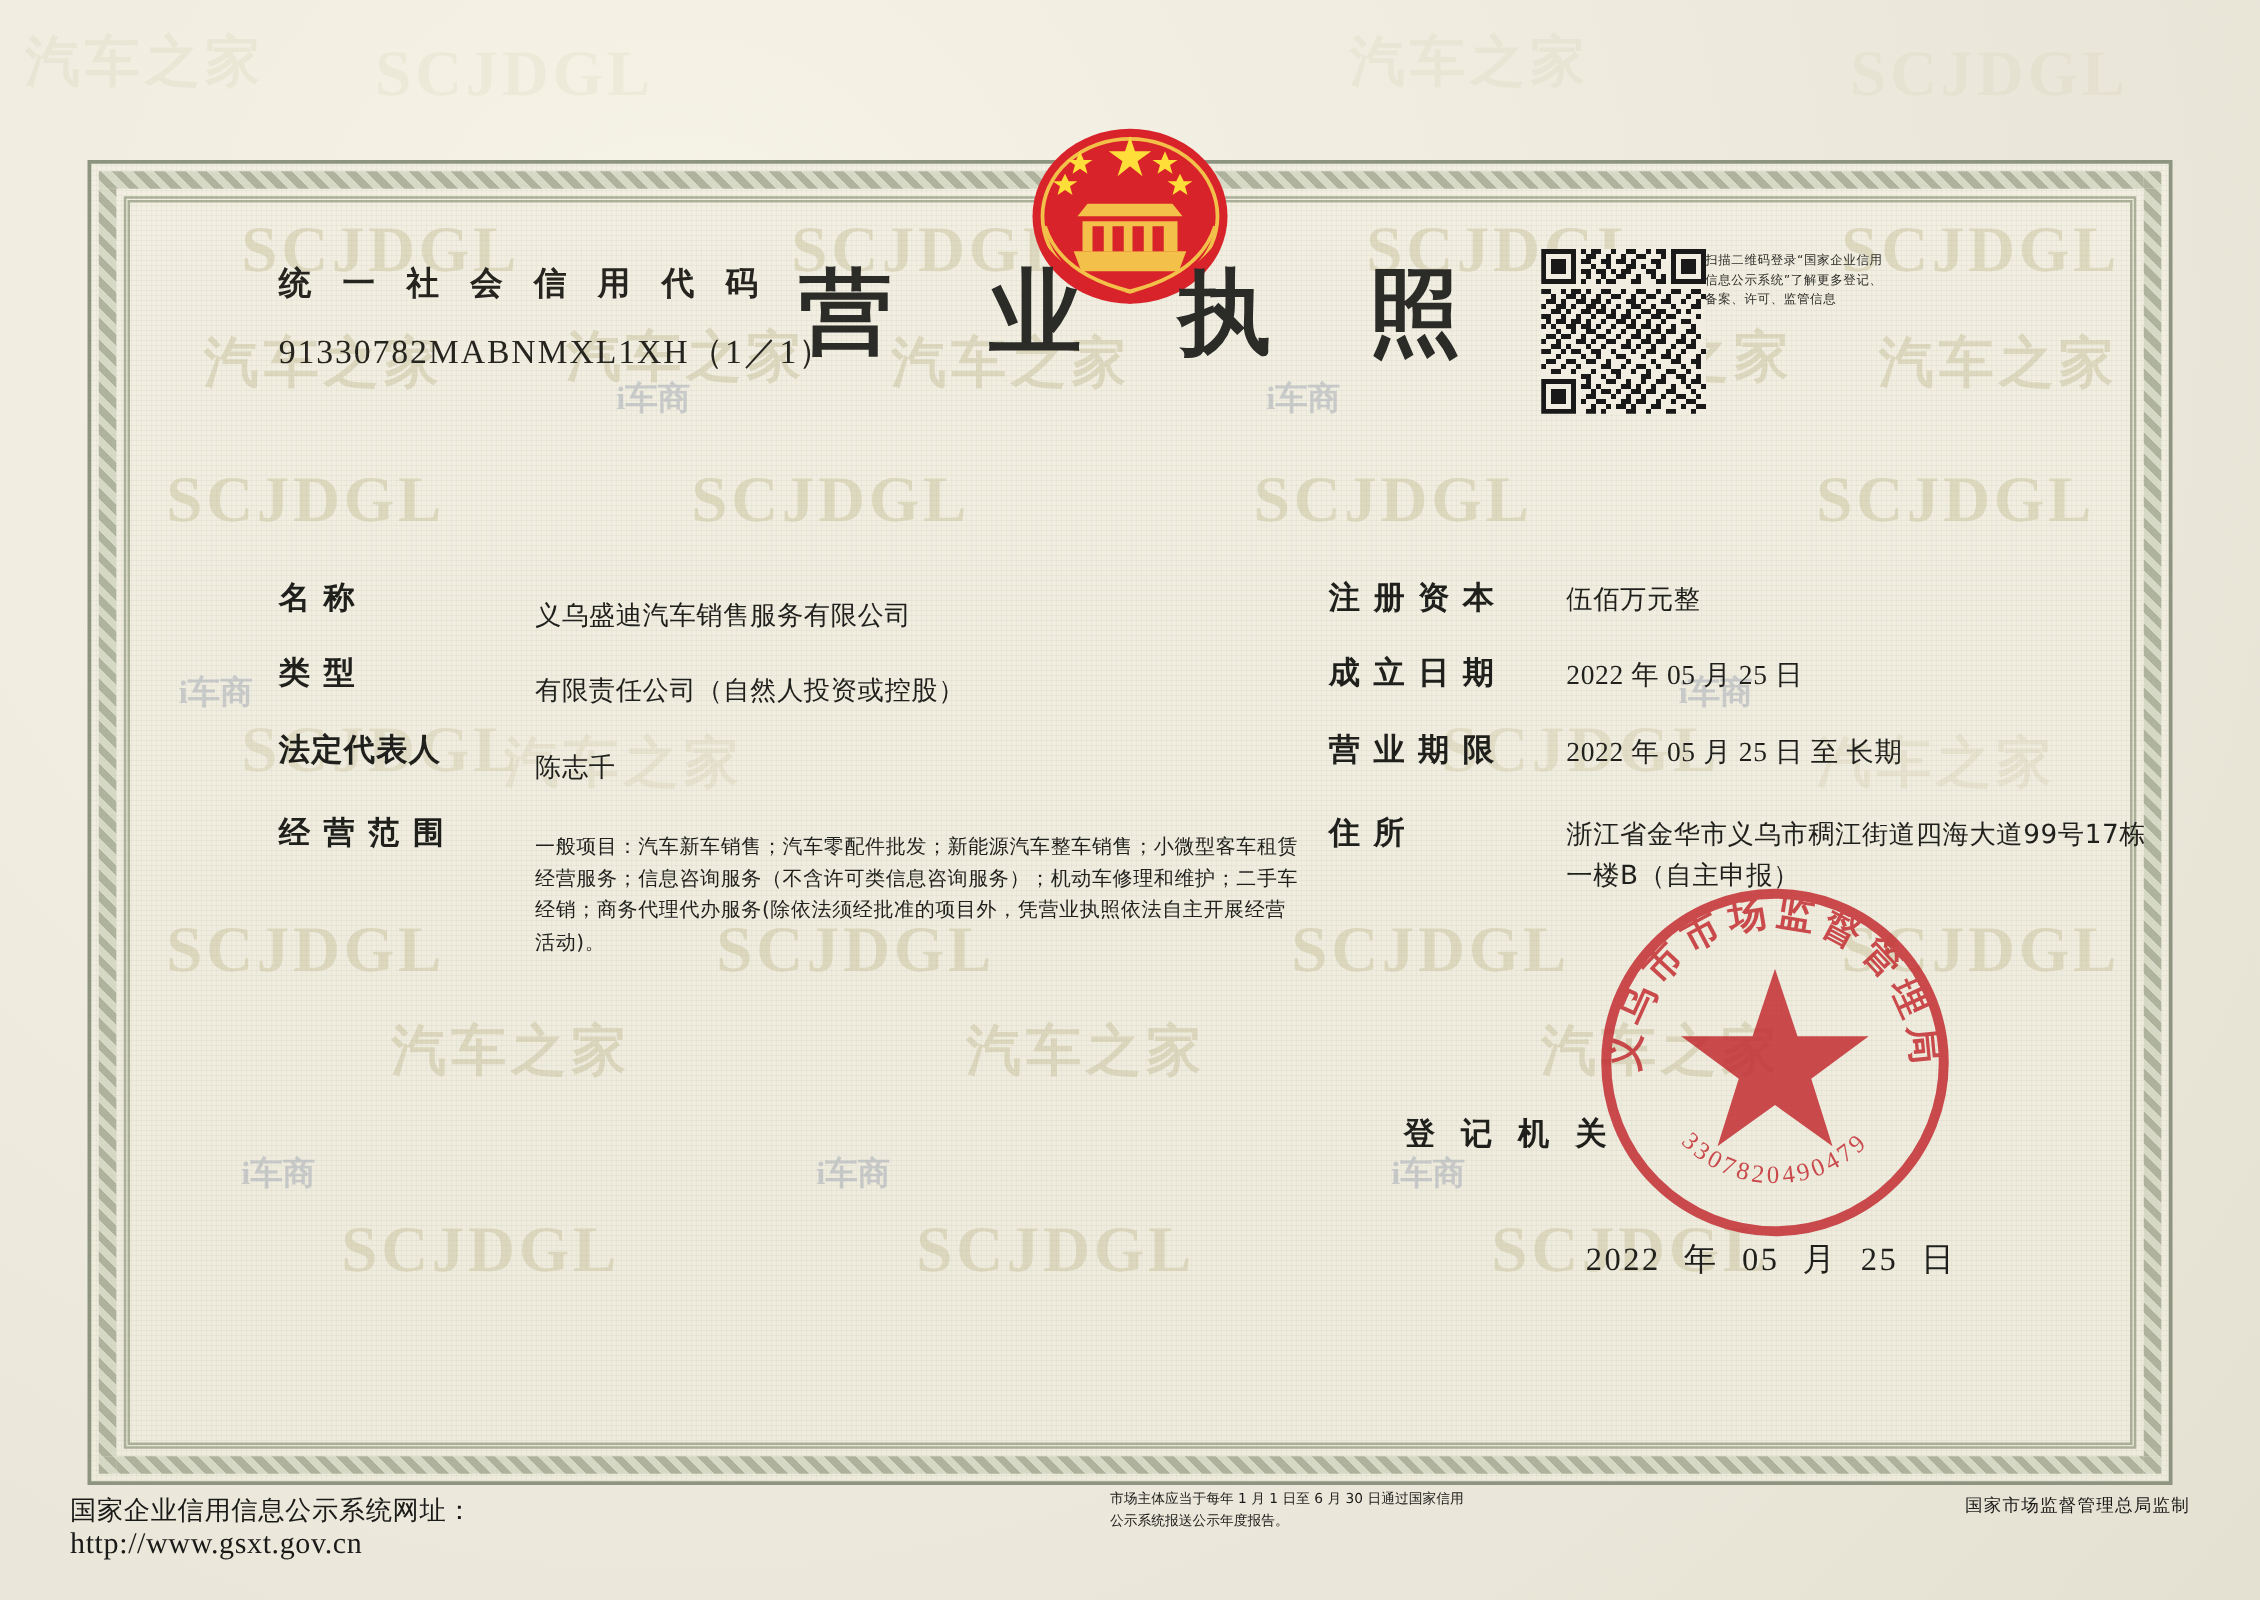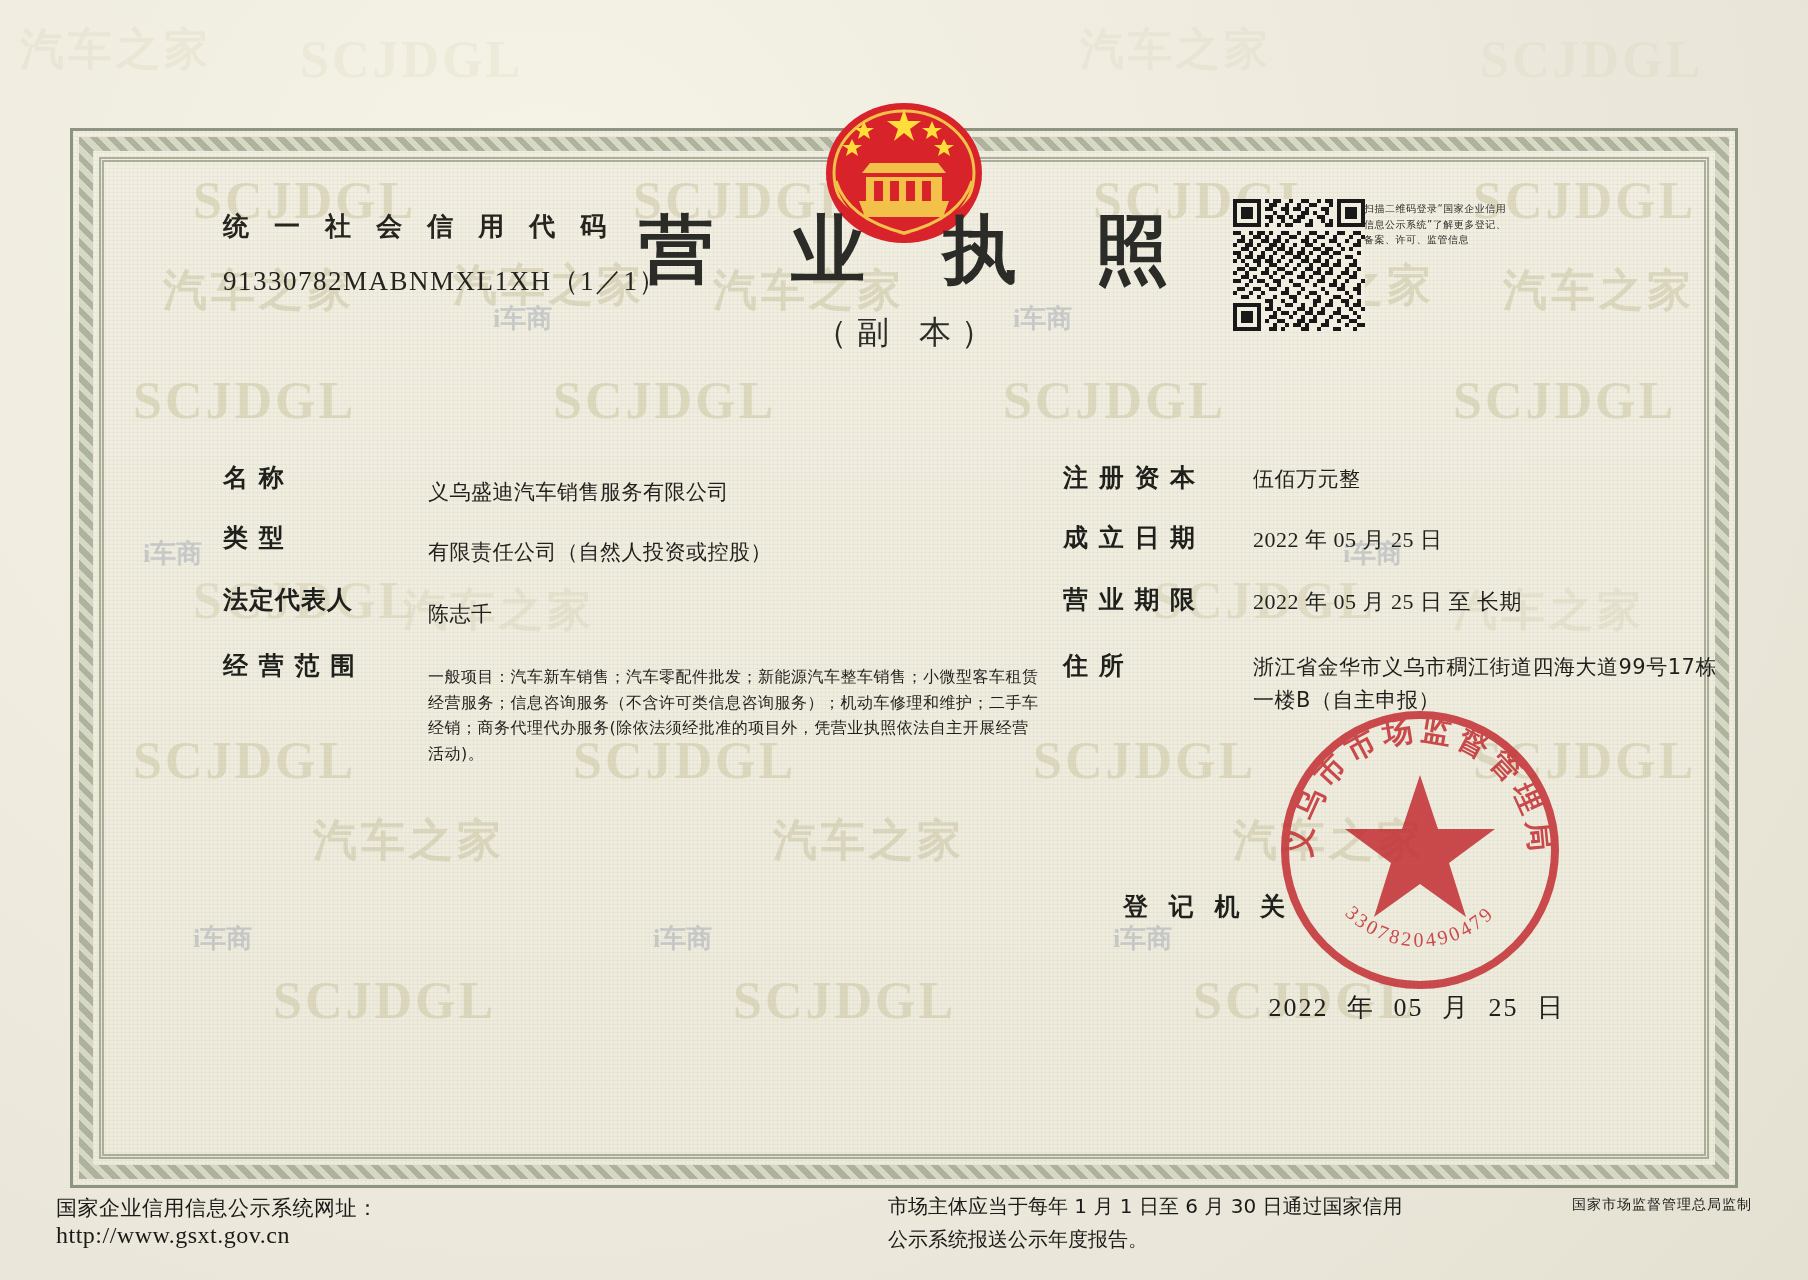--- a/index.html
+++ b/index.html
@@ -132,21 +132,21 @@
   #date-line span.n{margin:0 10px;}
   
   #bottom{
     position:absolute;left:0;right:0;bottom:20px;height:90px;
   }
   #bl{
     position:absolute;left:56px;top:24px;font-size:21px;color:#1a1a18;letter-spacing:.5px;
   }
   #bl .url{font-family:"Liberation Serif",serif;font-size:24px;}
   #bc{
-    position:absolute;left:888px;top:20px;font-size:20px;color:#1a1a18;line-height:1.65;
+    position:absolute;left:888px;top:20px;font-size:11px;color:#1a1a18;line-height:1.65;
   }
   #br{
     position:absolute;right:56px;top:26px;font-size:14px;color:#1a1a18;letter-spacing:1px;
   }
 </style>
 </head>
 <body>
 
 <div id="page">
 
@@ -227,21 +227,20 @@
             <polygon points="60,40 63,47 70,47 64,51 66,58 60,54 54,58 56,51 50,47 57,47" fill="#ffde3a"></polygon>
             <polygon points="48,58 51,64 58,64 52,68 54,75 48,71 42,75 44,68 38,64 45,64" fill="#ffde3a"></polygon>
             <path d="M22 96 q16 42 78 58 q62 -16 78 -58 q-12 52 -78 66 q-66 -14 -78 -66z" fill="#d8232a"></path>
             <path d="M32 100 q12 38 68 52" fill="none" stroke="#f3c04a" stroke-width="3"></path>
             <path d="M168 100 q-12 38 -68 52" fill="none" stroke="#f3c04a" stroke-width="3"></path>
           </g>
         </svg>
       </div>
 
       <div id="title">营 业 执 照</div>
-      <div id="subtitle">（副 本）</div>
 
       <div id="code-label">统 一 社 会 信 用 代 码</div>
       <div id="code-value">91330782MABNMXL1XH（1／1）</div>
 
       <div id="qr">
         <svg viewBox="0 0 33 33" width="132" height="132" shape-rendering="crispEdges" aria-hidden="true">
           <rect width="33" height="33" fill="#f1eee1"></rect>
           <g fill="#191919">
             <rect x="0" y="0" width="7" height="7"></rect>
               <rect x="1" y="1" width="5" height="5" fill="#f1eee1"></rect>

